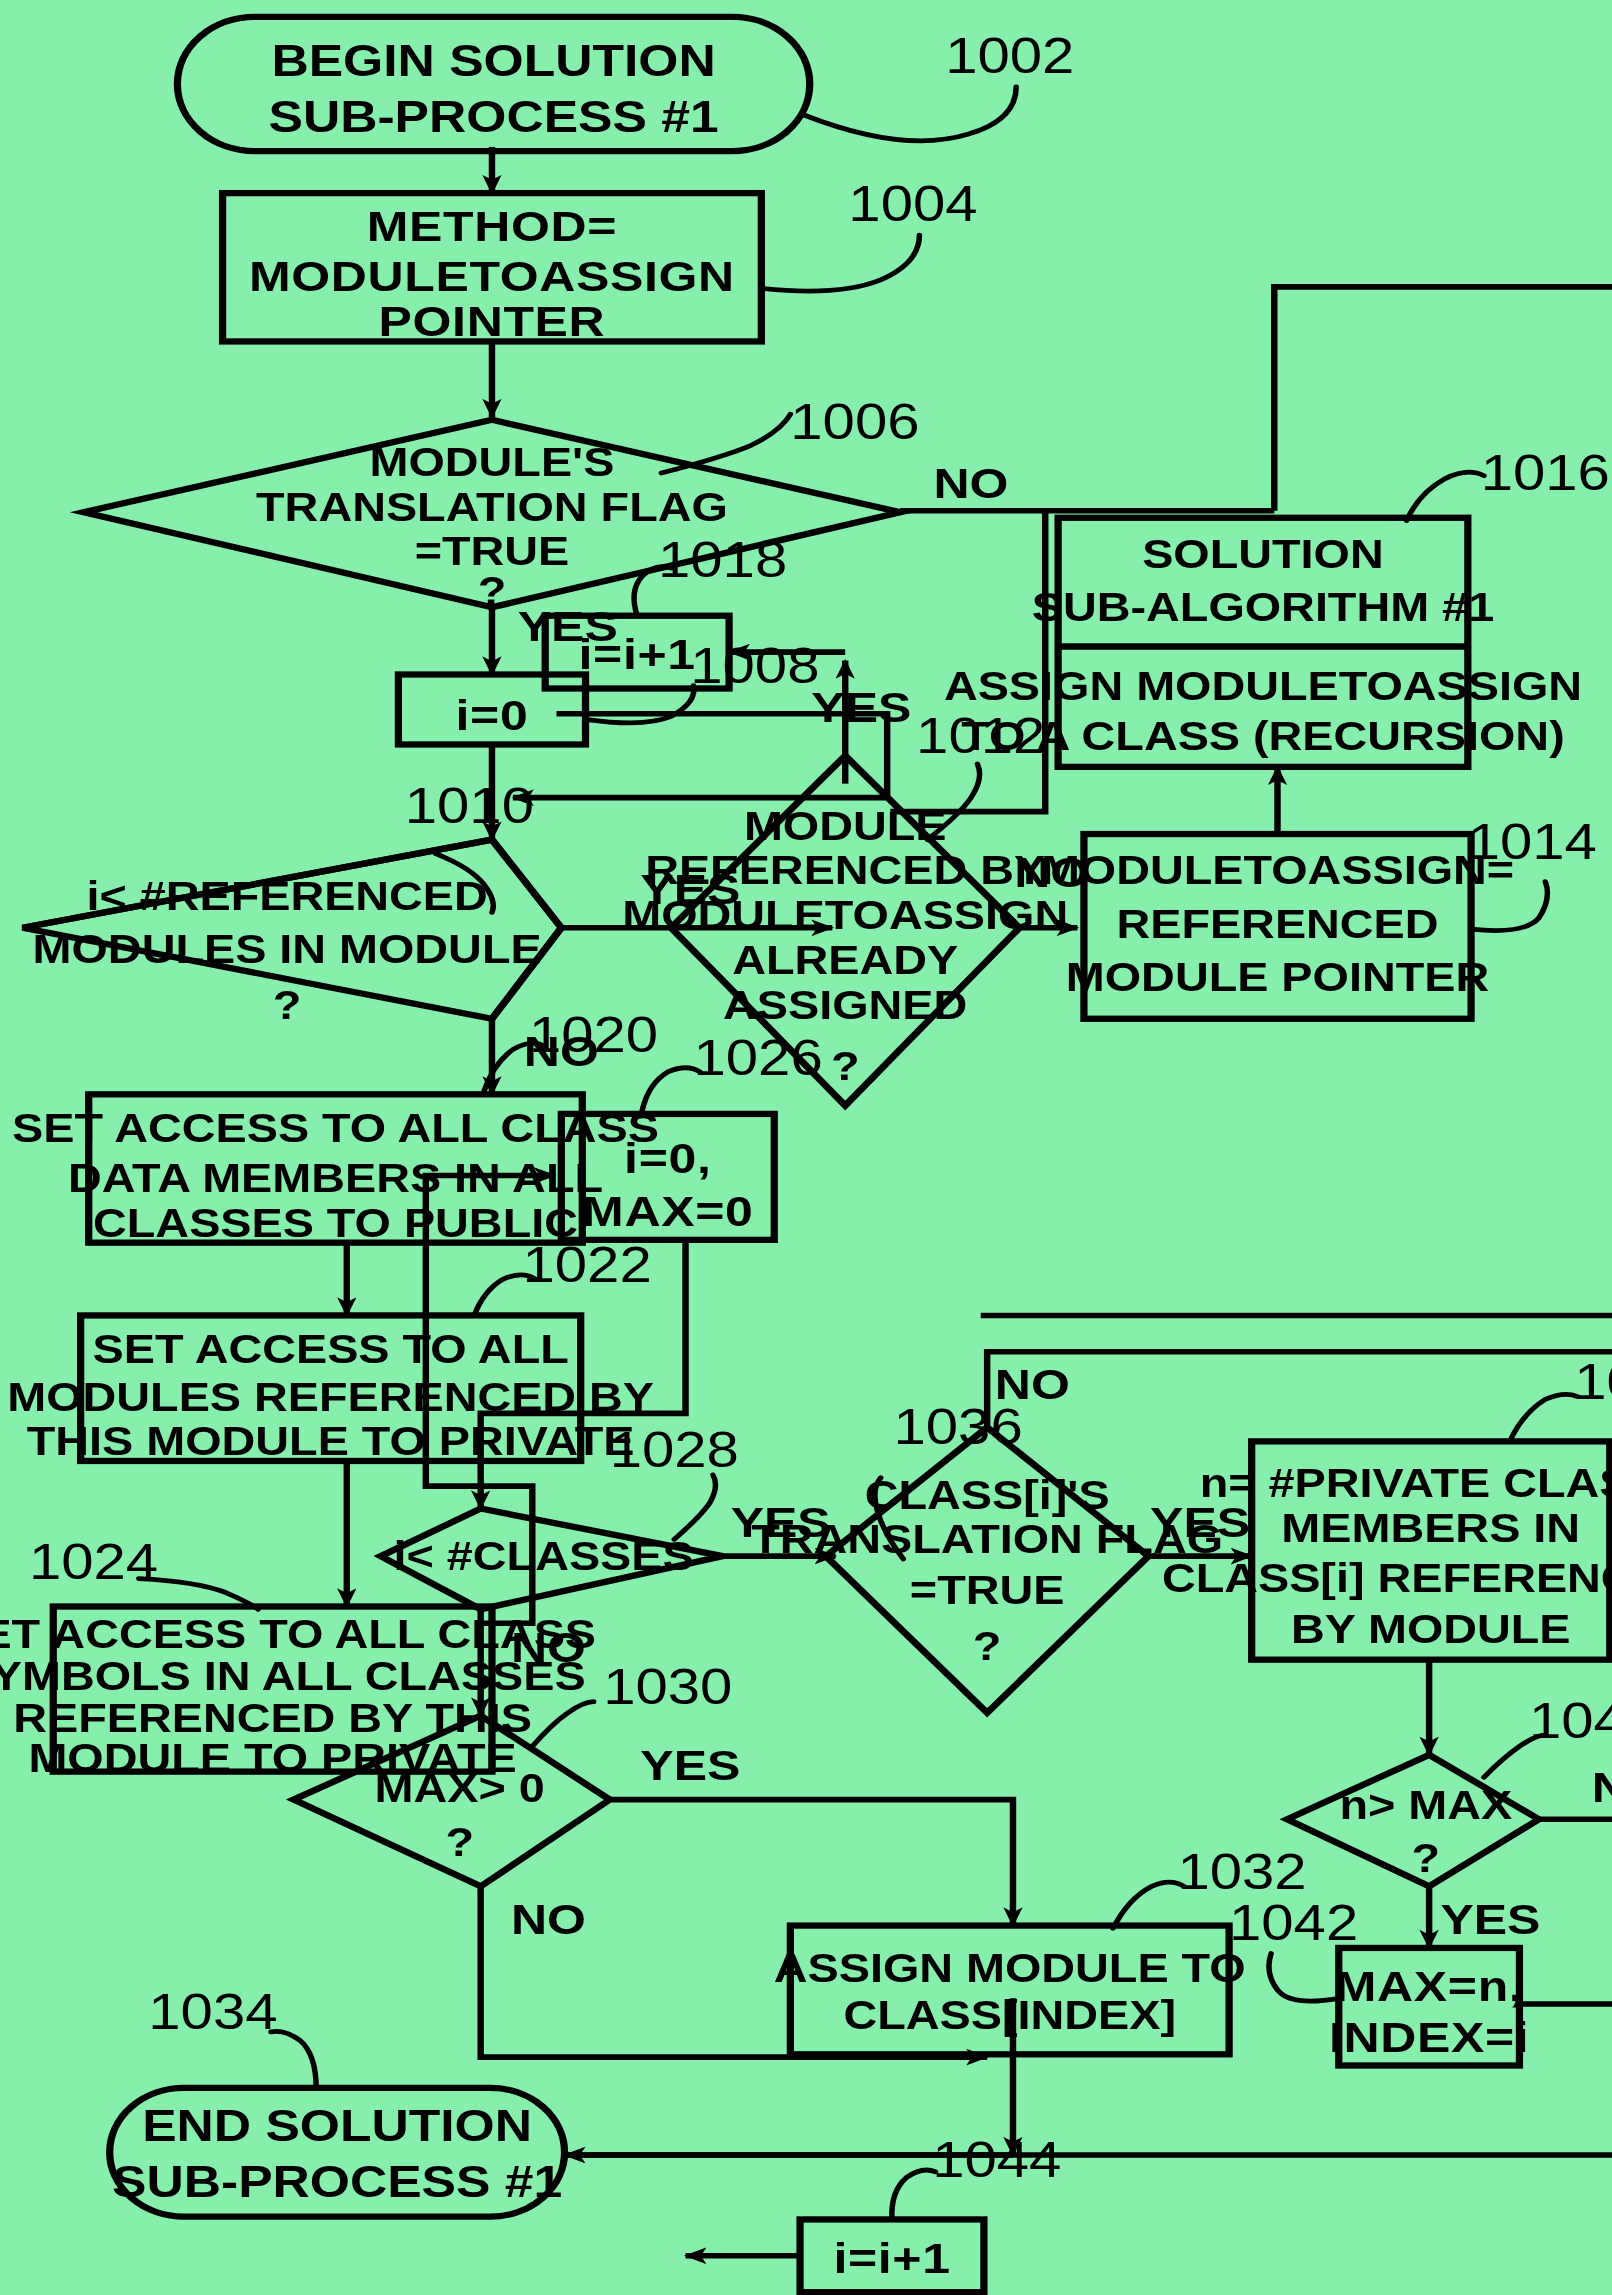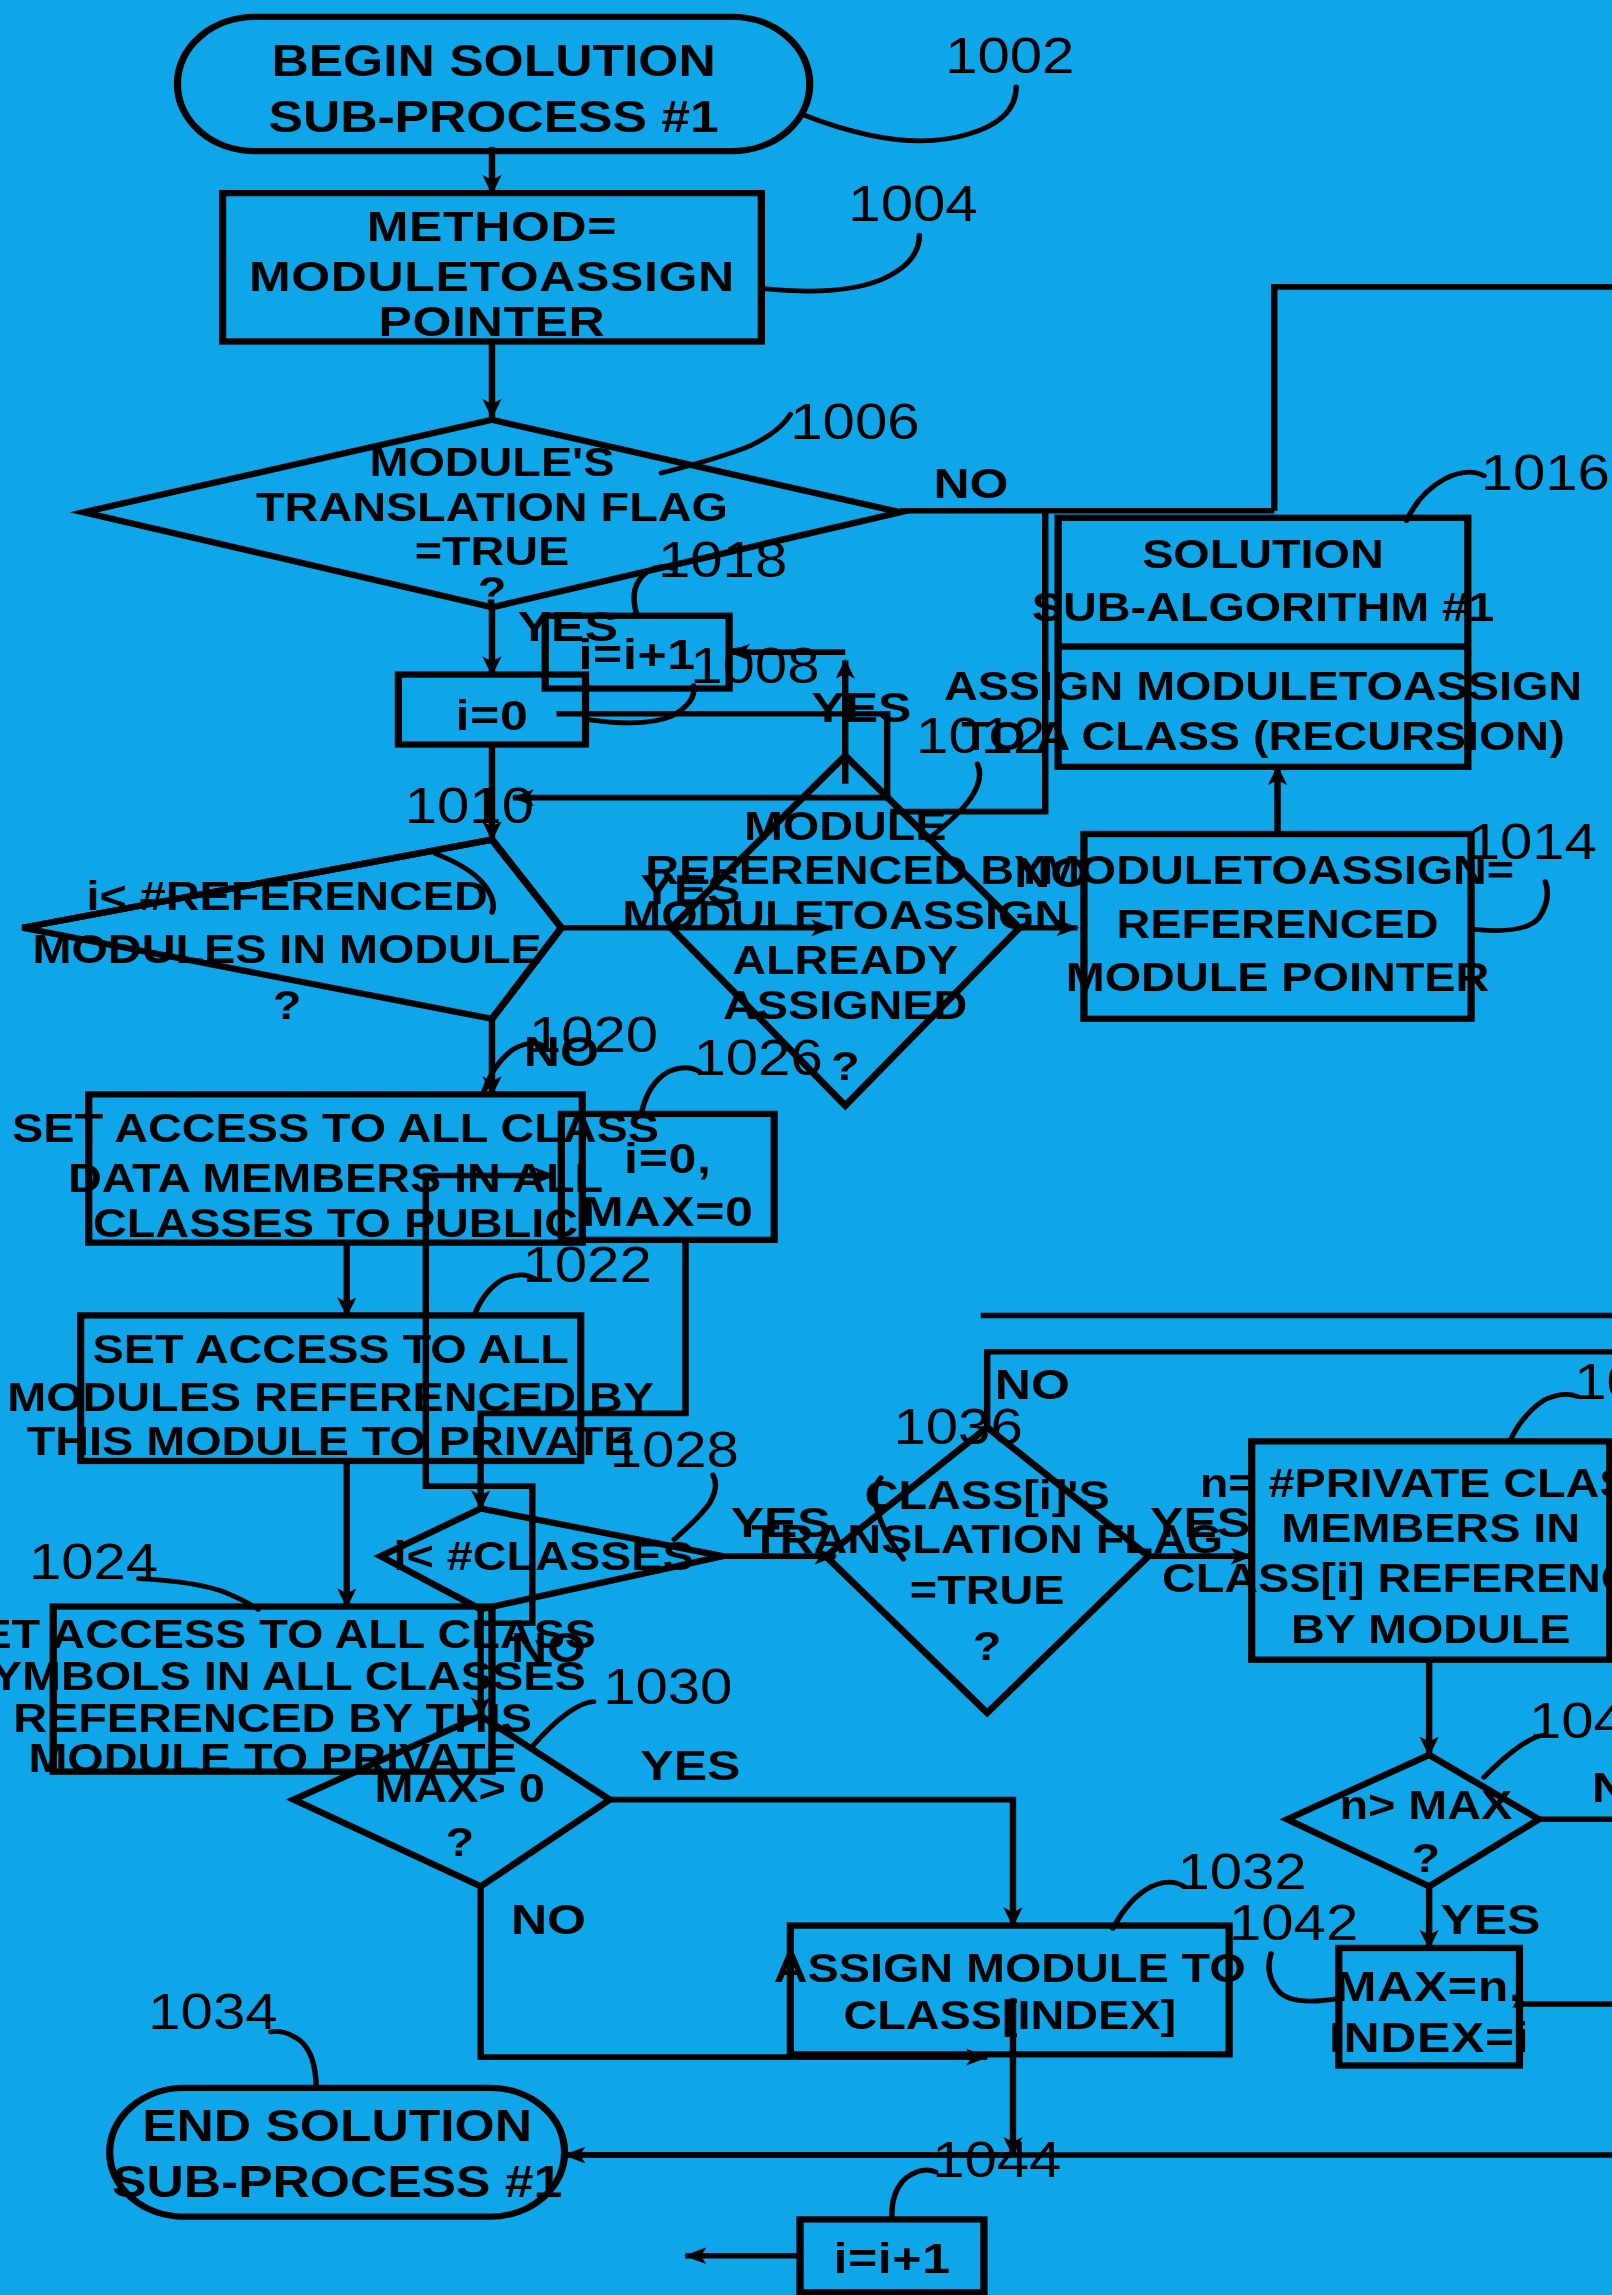--- a/index.html
+++ b/index.html
@@ -1,16 +1,16 @@
 <!DOCTYPE html>
 <html style="font-size:13px"><head>
 <meta charset="utf-8">
 <style>
   html,body{margin:0;padding:0;background:#ffffff;}
-  #page{position:relative;width:1613px;height:2295px;background:#0ea5e9;overflow:hidden;}
+  #page{position:relative;width:1613px;height:2295px;background:#86efac;overflow:hidden;}
   svg{display:block;}
   .shape{fill:none;stroke:#000;stroke-width:4.5;stroke-linejoin:miter;}
   .conn{fill:none;stroke:#000;stroke-width:4;stroke-linecap:butt;stroke-linejoin:miter;}
   .lead{fill:none;stroke:#000;stroke-width:3.4;stroke-linecap:round;}
   .arrow{fill:#000;stroke:none;}
   text{font-family:"Liberation Sans", sans-serif; fill:#000;}
   .t-node{font-size:31px;font-weight:700;letter-spacing:0.4px;text-anchor:middle;}
   .t-node-sm{font-size:29px;font-weight:700;text-anchor:middle;}
   .t-label{font-size:31px;font-weight:700;text-anchor:middle;}
   .t-ref{font-size:36px;font-weight:400;text-anchor:middle;}

